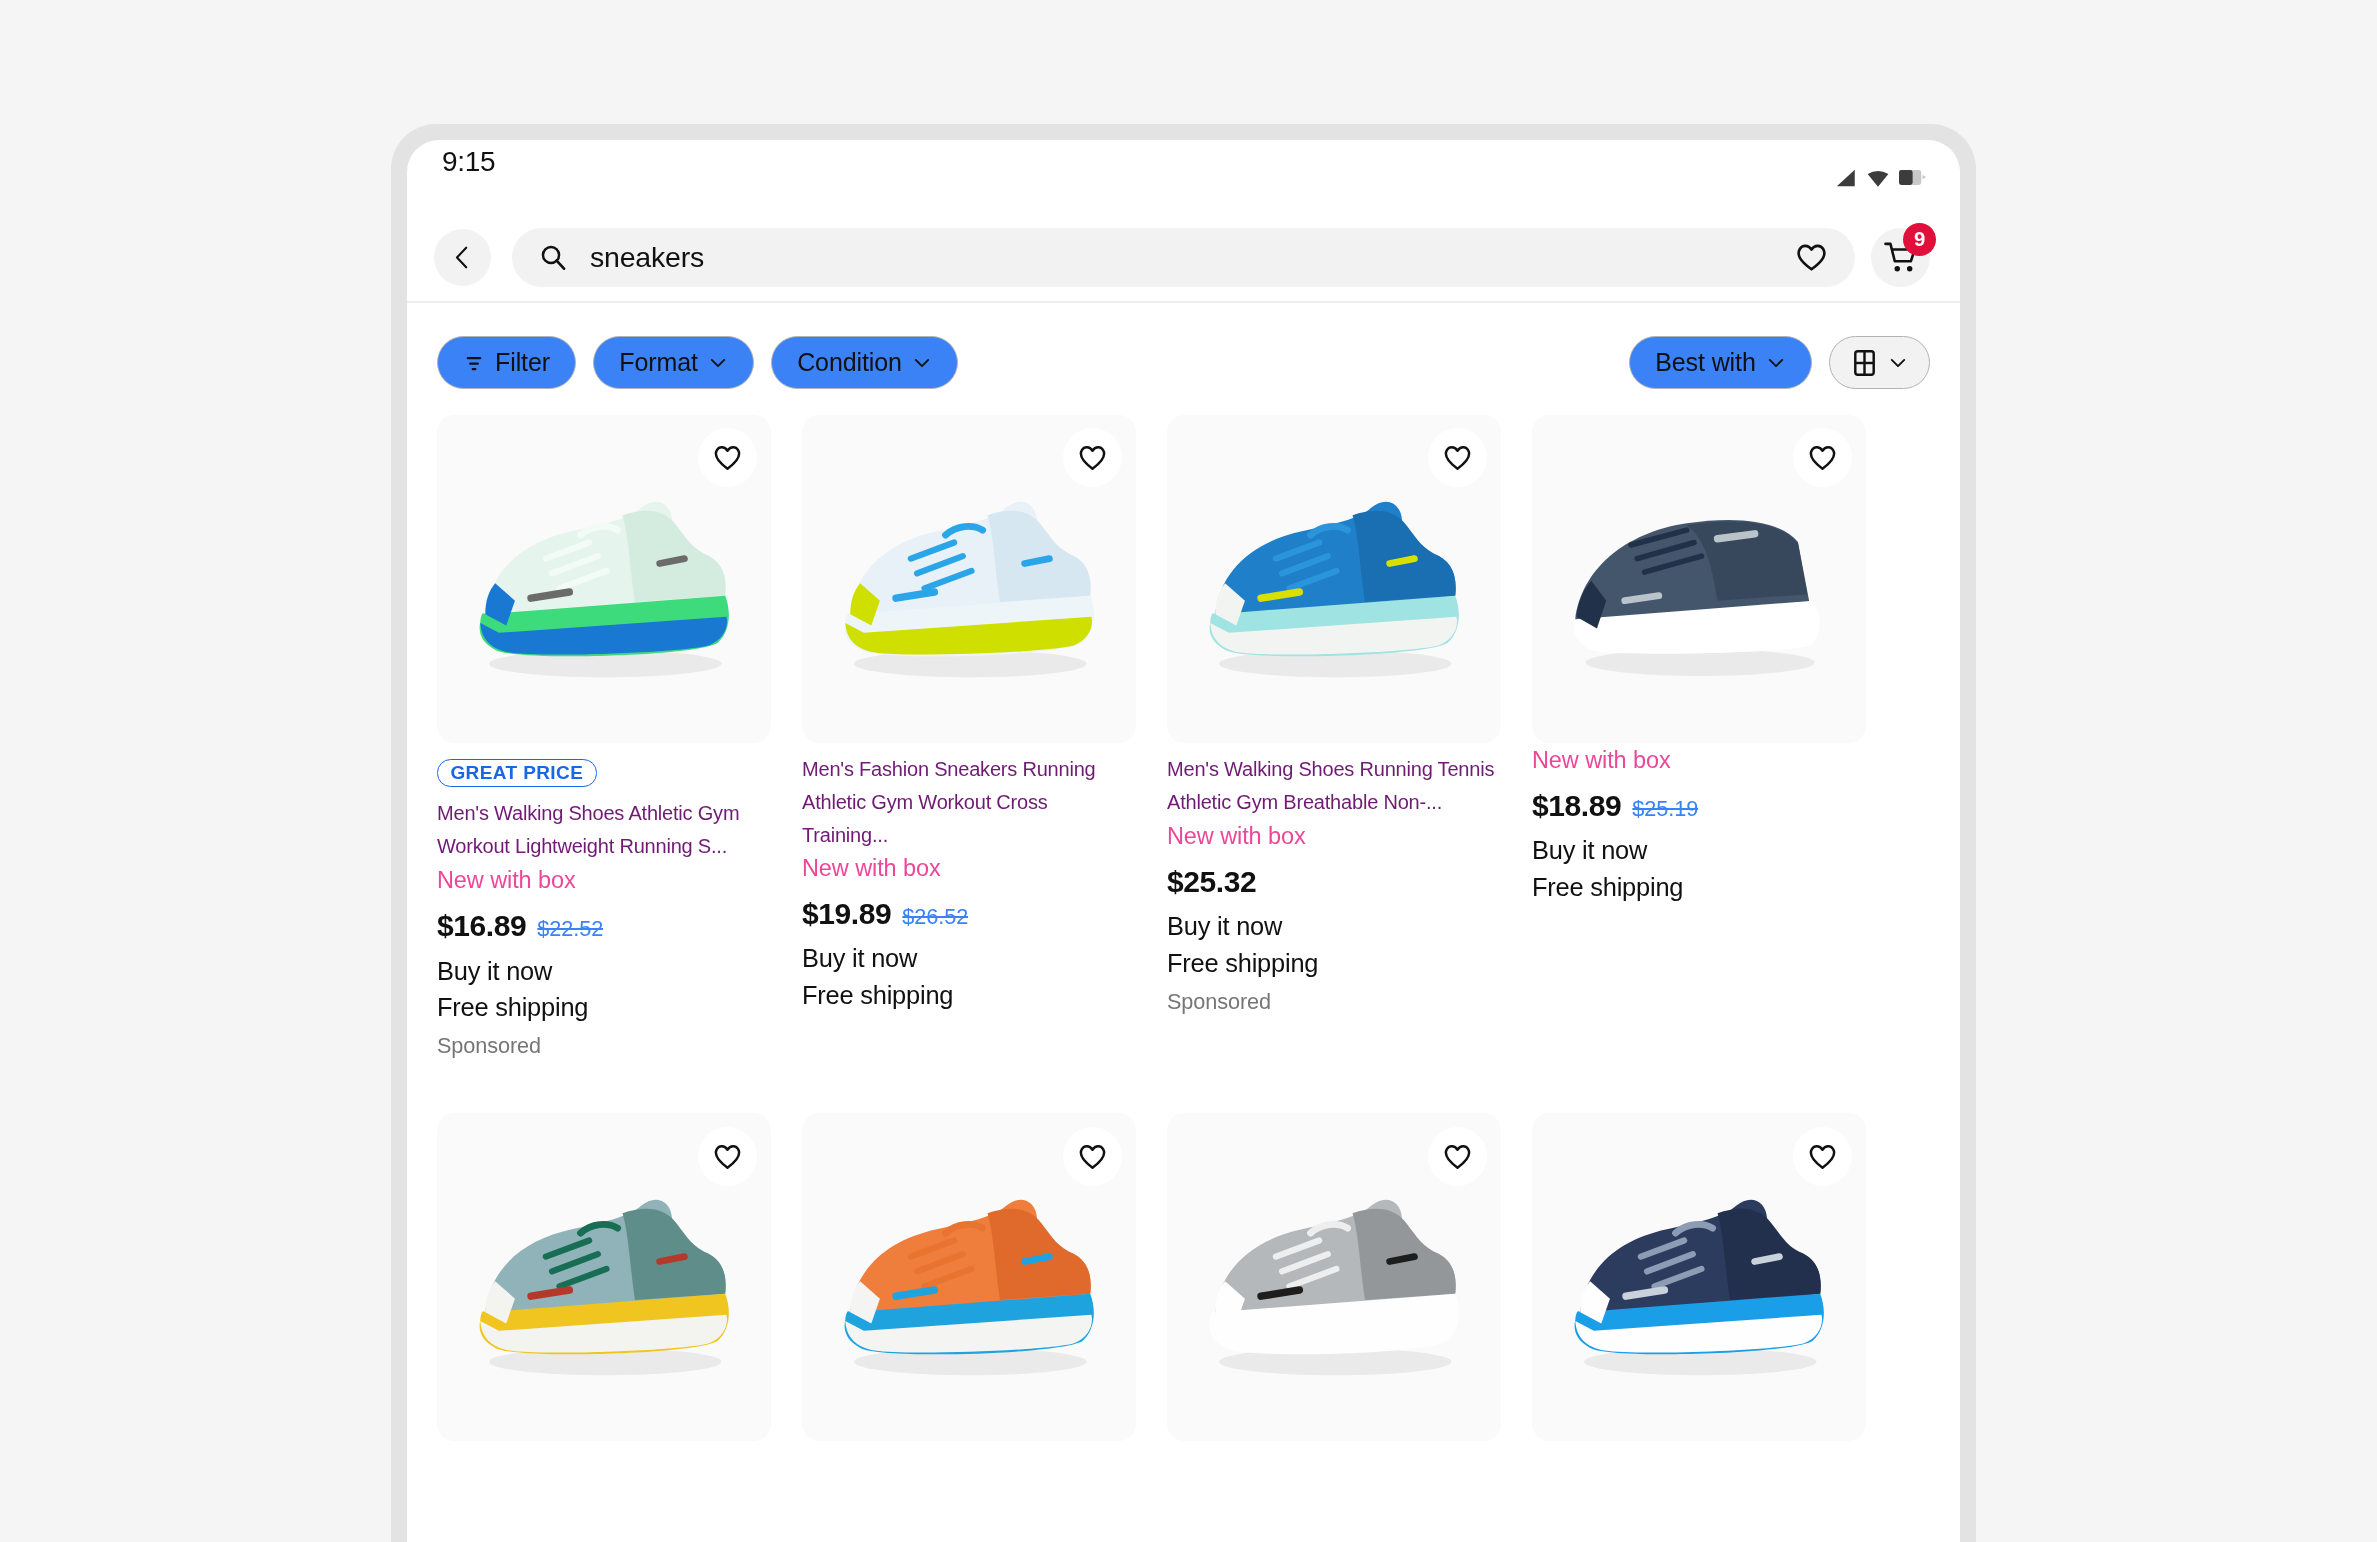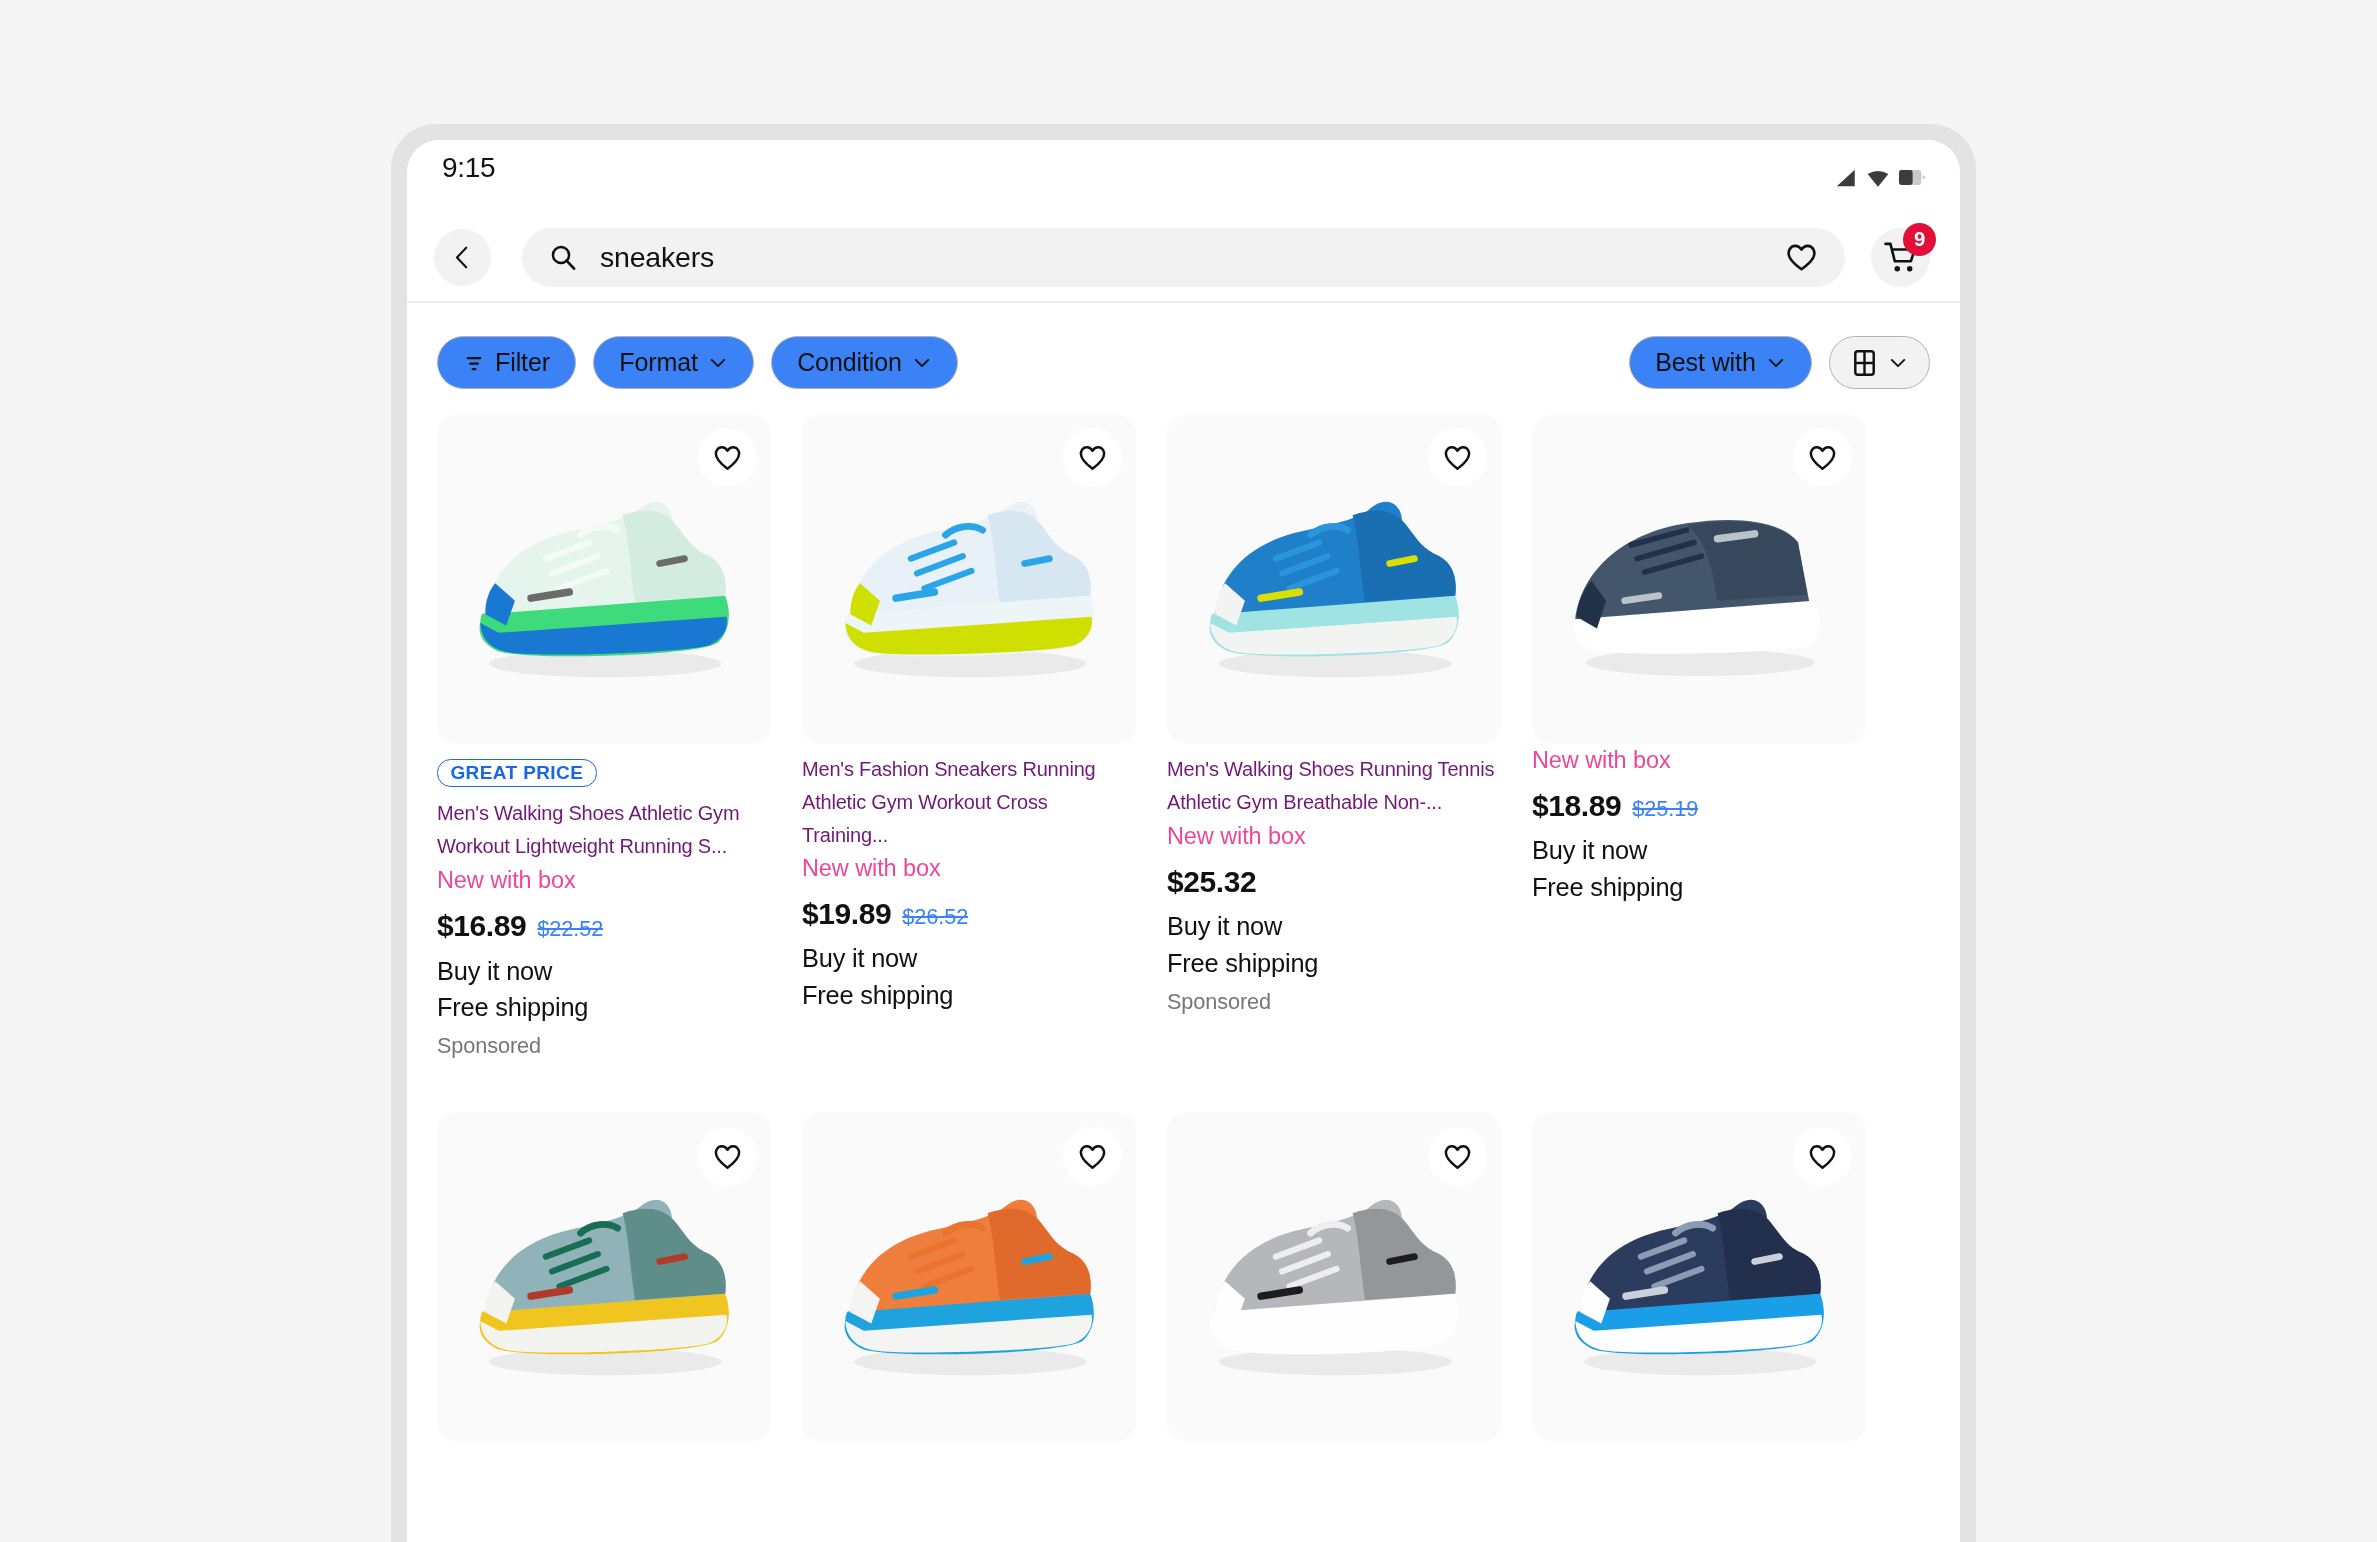--- a/index.html
+++ b/index.html
@@ -37,21 +37,21 @@
   }
 
   
   #status-bar {
     height: 72px;
     position: relative;
   }
   #status-time {
     position: absolute;
     left: 35px;
-    top: 12px;
+    top: 6px;
     font-size: 28px;
     color: #111111;
     letter-spacing: -0.3px;
   }
   #status-icons {
     position: absolute;
     right: 35px;
     top: 28.5px;
     display: flex;
     align-items: center;
@@ -68,21 +68,21 @@
     display: inline-block;
   }
 
   
   #search-header {
     height: 90px;
     display: flex;
     align-items: center;
     padding: 0 30px 0 27px;
     box-sizing: border-box;
-    gap: 10px;
+    gap: 0;
     position: relative;
   }
   #back-button {
     width: 57px; height: 57px;
     border-radius: 50%;
     background: #f2f2f2;
     display: flex; align-items: center; justify-content: center;
     flex: none;
     cursor: pointer;
   }

